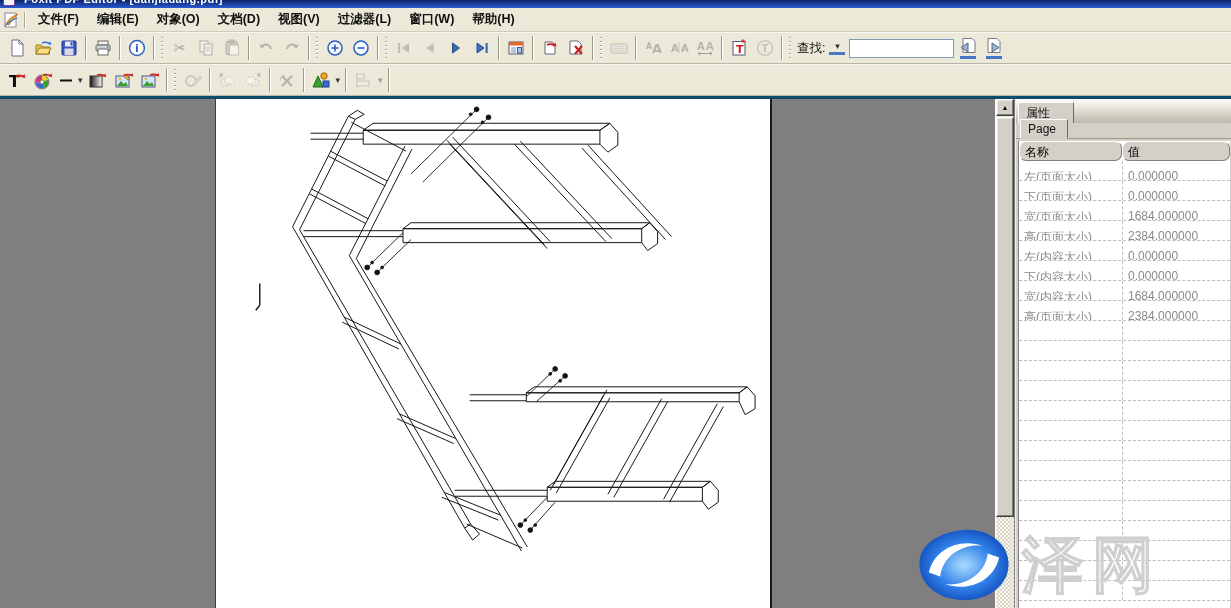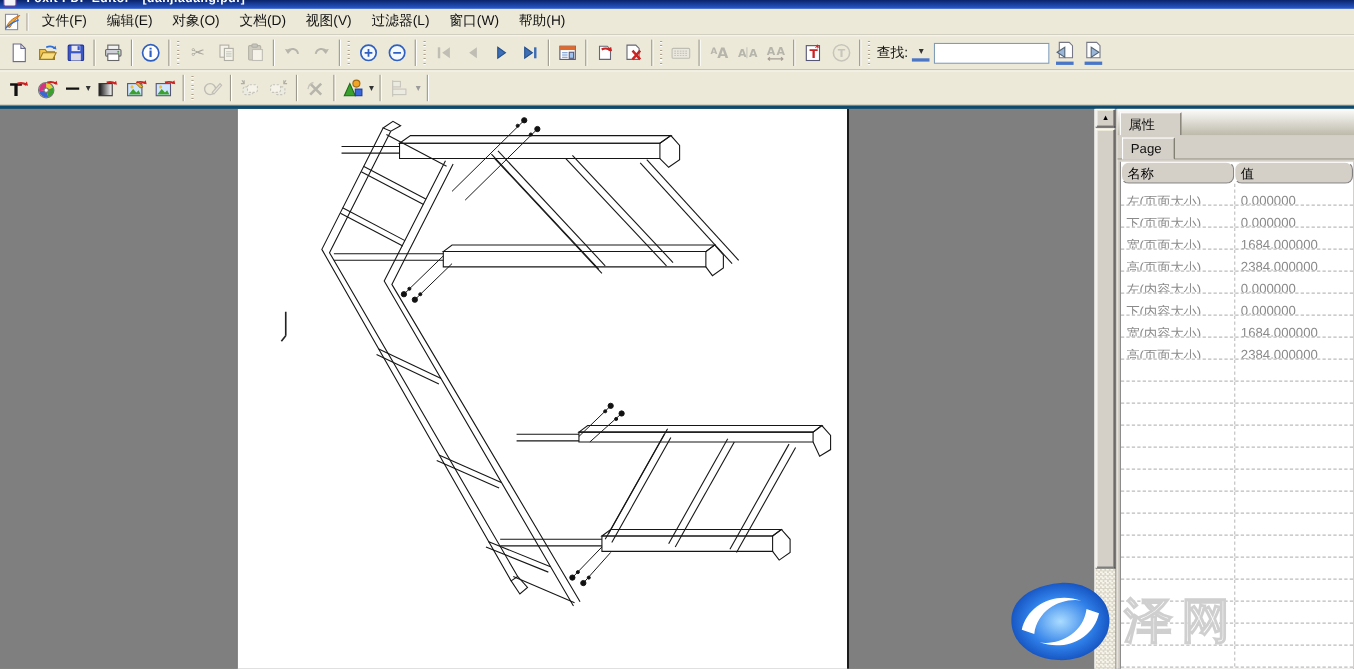--- a/index.html
+++ b/index.html
@@ -9,21 +9,21 @@
 
   
   .titlebar { height:8px; overflow:hidden; background:linear-gradient(#0a246a,#2a5bd0); position:relative; }
   .titlebar .ticon { position:absolute; left:3px; top:-6px; width:12px; height:12px;
       background:#f4f4f8; border:1px solid #7b3fa0; border-radius:2px; }
   .titlebar .ttext { display:block; margin-top:-7px; padding-left:24px;
       font-size:11px; font-weight:bold; color:#fff; letter-spacing:.5px; white-space:nowrap; }
 
   
   .menubar { height:24px; background:#ece9d8; display:flex; align-items:center;
-      border-bottom:1px solid #cfccbd; }
+      border-bottom:1px solid #cfccbd;font-weight:bold; }
   .menubar .app-doc-icon { width:17px; height:16px; margin:0 4px 0 3px; }
   .menubar .msep { width:2px; height:16px; border-left:1px solid #aca899; border-right:1px solid #fff; margin-right:3px; }
   .menu-item { padding:2px 9px; font-size:12.5px; color:#111; cursor:default; white-space:nowrap; }
 
   
   .toolbar { height:32px; background:#ece9d8; display:flex; align-items:center;
       border-top:1px solid #f8f7f1; border-bottom:1px solid #b9b5a6; padding-left:4px; }
   .tb-btn { width:26px; height:26px; display:flex; align-items:center; justify-content:center;
       flex:none; background:transparent; border:1px solid transparent; }
   .tb-btn.disabled { opacity:.45; filter:grayscale(.9); }
@@ -59,38 +59,38 @@
       border:1px solid; border-color:#fff #404040 #404040 #fff; box-shadow:inset -1px -1px 0 #808080, inset 1px 1px 0 #ece9d8; }
   .vs-track { position:absolute; top:418px; bottom:0; left:0; width:18px;
       background:repeating-conic-gradient(#f7f5ec 0% 25%, #d9d5c7 0% 50%); background-size:4px 4px; }
 
   
   .props { flex:none; width:216px; margin-left:2px; background:#d4d0c8; border-left:1px solid #f1efe6; display:flex; flex-direction:column; }
   .props-strip1 { height:24px; background:linear-gradient(#fdfdfb,#bdb9aa); position:relative; flex:none; }
   .tab-props { position:absolute; left:2px; bottom:0; width:56px; height:21px; background:#d4d0c8;
       border:1px solid #6e6a5e; border-bottom:none; border-top-color:#fff; border-left-color:#fff;
       font-size:12px; color:#111; display:flex; align-items:center; padding-left:7px; }
-  .props-strip2 { height:22px; background:#d4d0c8; position:relative; flex:none; border-bottom:1px solid #9d998c; }
+  .props-strip2 { height:16px; background:#d4d0c8; position:relative; flex:none; border-bottom:1px solid #9d998c; }
   .tab-page { position:absolute; left:4px; bottom:-1px; width:48px; height:20px; background:#d4d0c8;
       border:1px solid #6e6a5e; border-bottom:1px solid #d4d0c8; border-top-color:#fff; border-left-color:#fff;
       font-size:12px; color:#111; display:flex; align-items:center; padding-left:7px; }
   .ptable { flex:1 1 auto; margin:2px 1px 0 2px; background:#fff; border-left:1px solid #808080; overflow:hidden;
       display:flex; flex-direction:column; }
   .phead { display:flex; flex:none; height:20px; }
   .phead .cell { background:#d4d0c8; border-top:1px solid #fff; border-left:1px solid #fff;
       border-right:1px solid #808080; border-bottom:1px solid #808080;
       font-size:12px; color:#000; padding:2px 0 0 5px;border-radius:7px; }
   .c1 { width:103px; flex:none; } .c2 { flex:1 1 auto; }
   .prow { display:flex; flex:none; height:20px; border-bottom:1px dashed #bcbcbc; }
   .prow .cell { font-size:12px; color:#8a8a8a; padding:8px 0 0 5px; white-space:nowrap; overflow:hidden; }
   .prow .c2 { border-left:1px dashed #bcbcbc; }
 
   
   .watermark { position:absolute; left:916px; top:528px; z-index:50; pointer-events:none; display:flex; align-items:center; }
-  .wm-text { margin-left:10px; font-size:44px; font-weight:bold; letter-spacing:8px; line-height:58px;
+  .wm-text { margin-left:10px; font-size:62px; font-weight:bold; letter-spacing:8px; line-height:58px;
       color:rgba(255,255,255,.55); -webkit-text-stroke:1.2px #cfcfcf; }
 
   svg text { font-family:"DejaVu Sans",sans-serif; }
 </style>
 </head>
 <body>
 
 <div class="app">
 
   <div class="titlebar">

